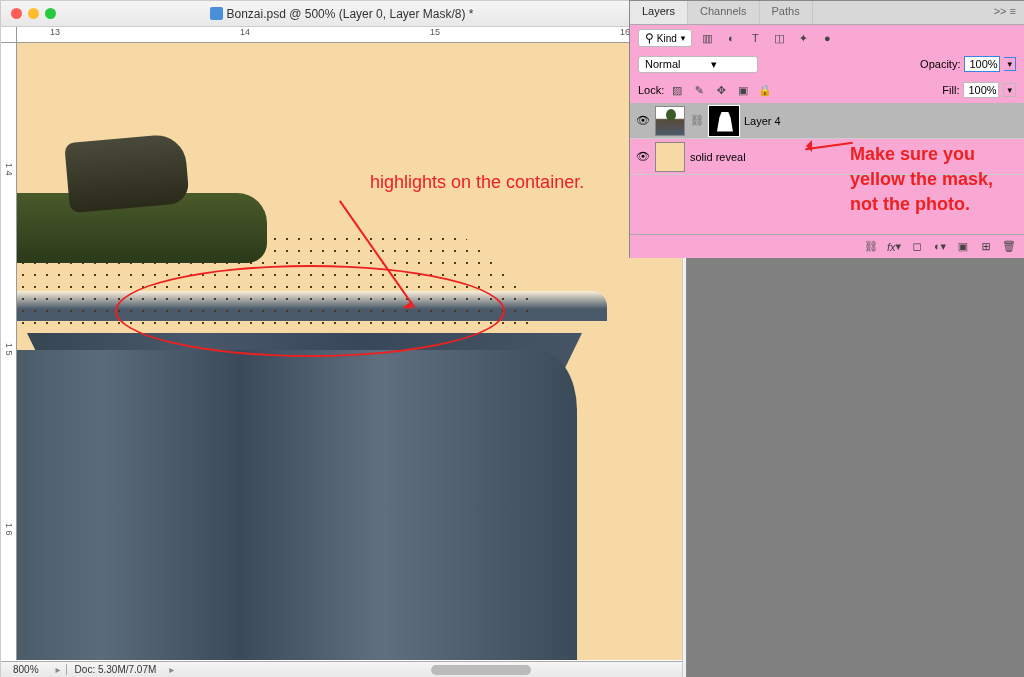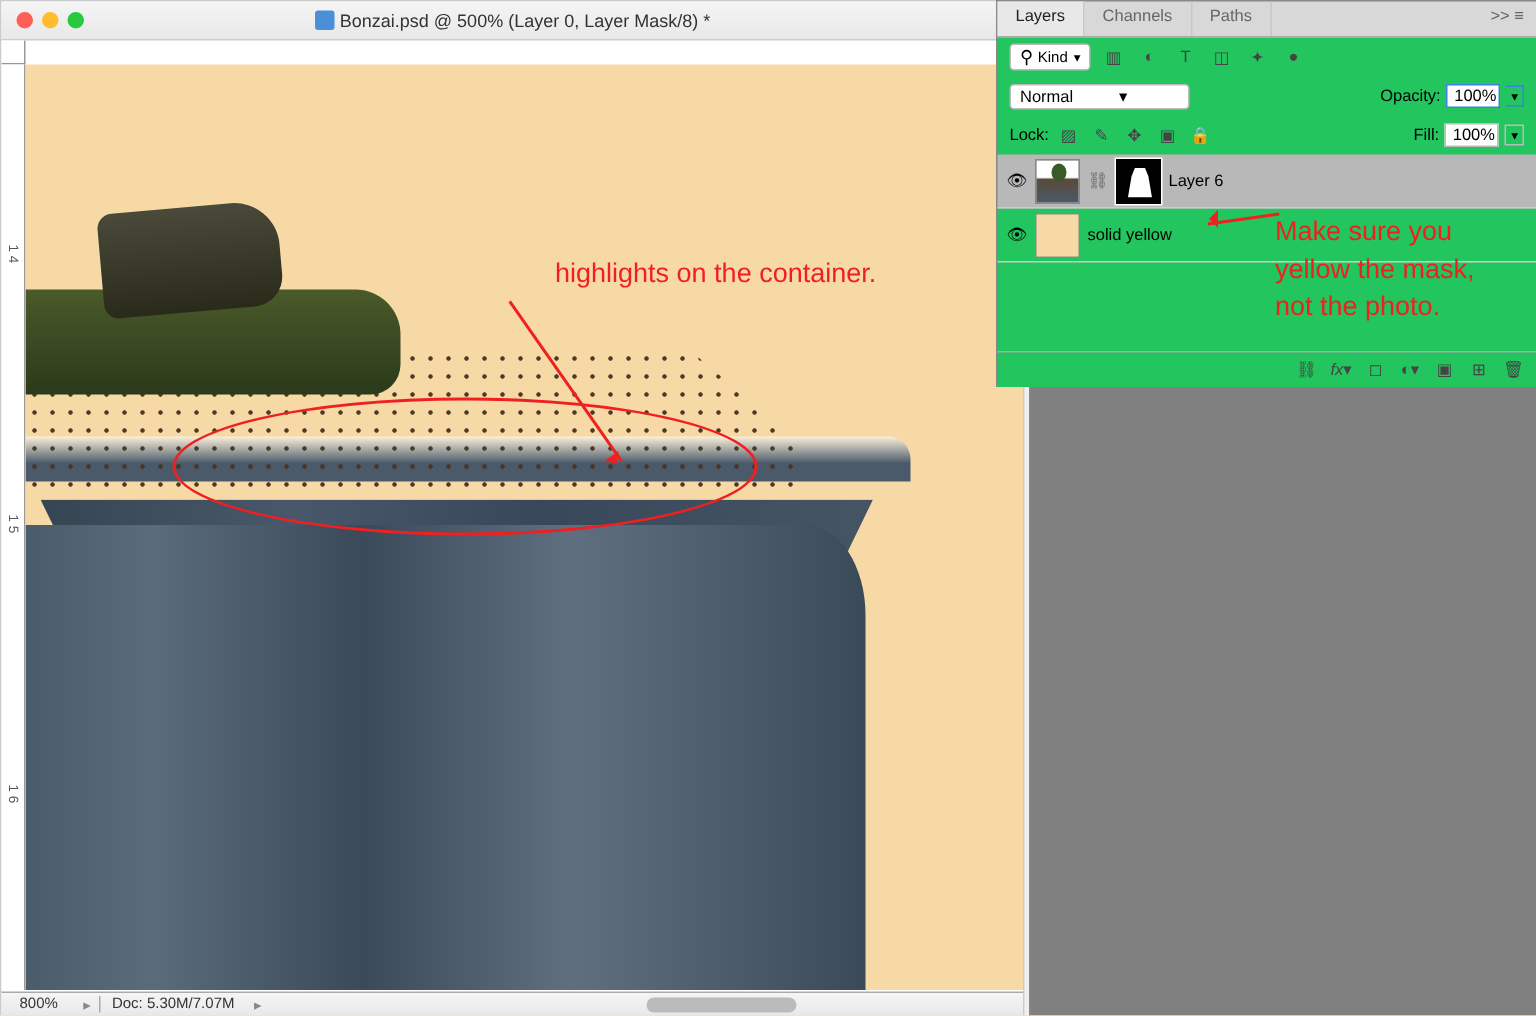--- a/index.html
+++ b/index.html
@@ -38,21 +38,21 @@
     .trunk { position: absolute; top: 95px; left: 50px; width: 120px; height: 70px; background: linear-gradient(#4a4a3a, #2a2a1a); border-radius: 10px 30px 20px 10px; transform: rotate(-5deg); }
     
     
     .annotation { position: absolute; color: #ee2020; font-size: 18px; line-height: 1.4; }
     .anno-left { top: 145px; left: 370px; width: 260px; }
     .arrow-line { position: absolute; top: 200px; left: 340px; width: 130px; height: 1.5px; background: #ee2020; transform: rotate(55deg); transform-origin: left; }
     .arrow-head { position: absolute; top: 303px; left: 405px; width: 0; height: 0; border: 6px solid transparent; border-top-color: #ee2020; transform: rotate(-35deg); }
     .ellipse { position: absolute; top: 265px; left: 115px; width: 390px; height: 92px; border: 2px solid #ee2020; border-radius: 50%; }
     
     
-    .panels { position: absolute; right: 0; top: 0; width: 360px; height: 258px; background: #22c55e; border-left: 1px solid #888; border-top: 1px solid #888; display: flex; flex-direction: column; }
+    .panels { position: absolute; right: 0; top: 0; width: 395px; height: 258px; background: #f9a8d4; border-left: 1px solid #888; border-top: 1px solid #888; display: flex; flex-direction: column; }
     .panel-bg { position: absolute; right: 0; top: 256px; bottom: 0; width: 338px; background: #808080; border-left: 1px solid #888; }
     .panel-tabs { display: flex; height: 24px; border-bottom: 1px solid #aaa; background: #d8d8d8; }
     .panel-tab { padding: 4px 12px; font-size: 11px; color: #666; border-right: 1px solid #c8c8c8; }
     .panel-tab.active { background: #e8e8e8; color: #222; }
     .panel-collapse { margin-left: auto; padding: 4px 8px; font-size: 11px; color: #666; }
     
     .filter-row, .blend-row, .lock-row { display: flex; align-items: center; padding: 4px 8px; gap: 4px; font-size: 11px; height: 26px; }
     .filter-select { display: flex; align-items: center; border: 1px solid #bbb; border-radius: 3px; padding: 1px 6px; font-size: 10px; background: #fff; }
     .filter-select::after { content: "▾"; margin-left: 4px; font-size: 9px; }
     .icon-btn { width: 18px; height: 18px; display: inline-flex; align-items: center; justify-content: center; font-size: 11px; color: #444; }
@@ -70,41 +70,47 @@
     .thumb { width: 30px; height: 30px; border: 1px solid #888; background: #fff; }
     .thumb.bonsai-thumb { background: linear-gradient(to bottom, #fff 40%, #5a4a3a 45%, #4a5a6a 100%); position: relative; }
     .thumb.bonsai-thumb::before { content: ""; position: absolute; top: 2px; left: 10px; width: 10px; height: 12px; background: #3a5a2a; border-radius: 50%; }
     .thumb.mask-thumb { background: #000; position: relative; border: 2px solid #000; outline: 1px solid #fff; }
     .thumb.mask-thumb::after { content: ""; position: absolute; top: 4px; left: 6px; width: 16px; height: 20px; background: #fff; clip-path: polygon(30% 0, 70% 0, 85% 30%, 100% 100%, 0 100%, 15% 30%); }
     .thumb.yellow-thumb { background: #f7d9a6; }
     .link-icon { font-size: 11px; color: #666; }
     
     .layers-bottom { display: flex; justify-content: flex-end; align-items: center; padding: 4px 6px; gap: 5px; border-top: 1px solid #aaa; height: 24px; margin-top: auto; }
     
-    .anno-right { top: 142px; left: 850px; width: 160px; }
+    .anno-right { top: 142px; left: 850px; width: 160px; font-weight: bold; }
     .arrow-right { position: absolute; top: 145px; left: 805px; width: 48px; height: 1.5px; background: #ee2020; transform: rotate(-8deg); }
     .arrow-right-head { position: absolute; top: 140px; left: 800px; width: 0; height: 0; border: 6px solid transparent; border-right-color: #ee2020; }
   </style>
 </head>
 <body>
 
 <div class="window">
   <div class="titlebar">
     <div class="traffic-lights">
       <div class="traffic-light tl-red"></div>
       <div class="traffic-light tl-yellow"></div>
       <div class="traffic-light tl-green"></div>
     </div>
     <div class="title">
       <span class="title-icon"></span>
       <span>Bonzai.psd @ 500% (Layer 0, Layer Mask/8) *</span>
     </div>
   </div>
 
   <div class="ruler-corner"></div>
+  <div class="ruler-h">
+    <span class="ruler-tick" style="left:33px">13</span>
+    <span class="ruler-tick" style="left:223px">14</span>
+    <span class="ruler-tick" style="left:413px">15</span>
+    <span class="ruler-tick" style="left:603px">16</span>
+  </div>
   <div class="ruler-v">
     <span class="ruler-tick" style="top:120px;left:3px;writing-mode:vertical-rl">1 4</span>
     <span class="ruler-tick" style="top:300px;left:3px;writing-mode:vertical-rl">1 5</span>
     <span class="ruler-tick" style="top:480px;left:3px;writing-mode:vertical-rl">1 6</span>
   </div>
 
   <div class="canvas-area">
     <div class="bonsai-scene">
       <div class="pot-rim"></div>
       <div class="soil"></div>
@@ -173,26 +179,26 @@
     <span class="fill-input">100%</span>
     <span style="border:1px solid #bbb;padding:1px 3px;font-size:9px">▾</span>
   </div>
 
   <div class="layers-list">
     <div class="layer-row selected">
       <span class="vis-icon">👁</span>
       <span class="thumb bonsai-thumb"></span>
       <span class="link-icon">⛓</span>
       <span class="thumb mask-thumb"></span>
-      <span>Layer 6</span>
+      <span>Layer 4</span>
     </div>
     <div class="layer-row">
       <span class="vis-icon">👁</span>
       <span class="thumb yellow-thumb"></span>
-      <span>solid yellow</span>
+      <span>solid reveal</span>
     </div>
   </div>
 
   <div class="layers-bottom">
     <span class="icon-btn">⛓</span>
     <span class="icon-btn"><i>fx</i>▾</span>
     <span class="icon-btn">◻</span>
     <span class="icon-btn">◐▾</span>
     <span class="icon-btn">▣</span>
     <span class="icon-btn">⊞</span>

